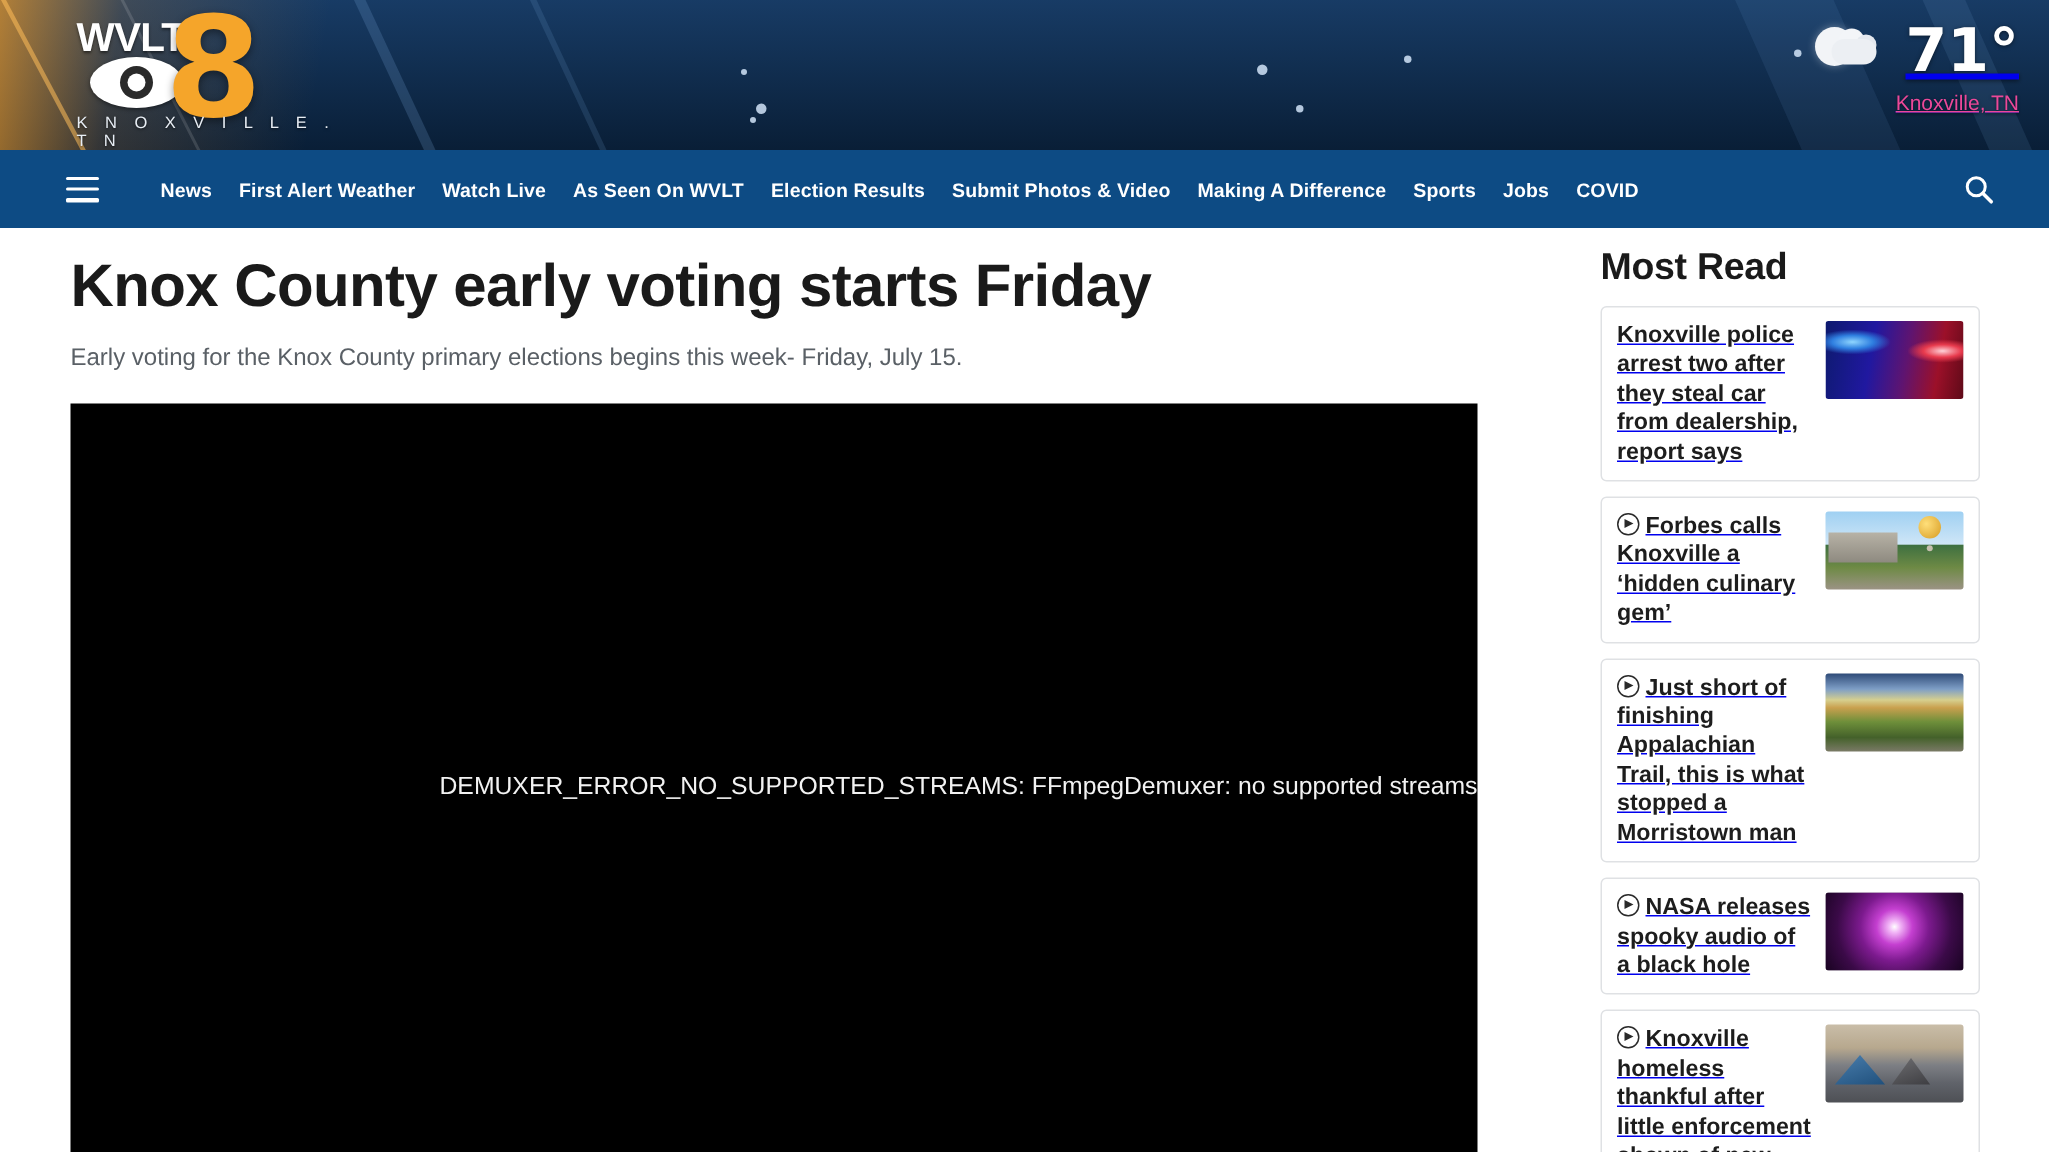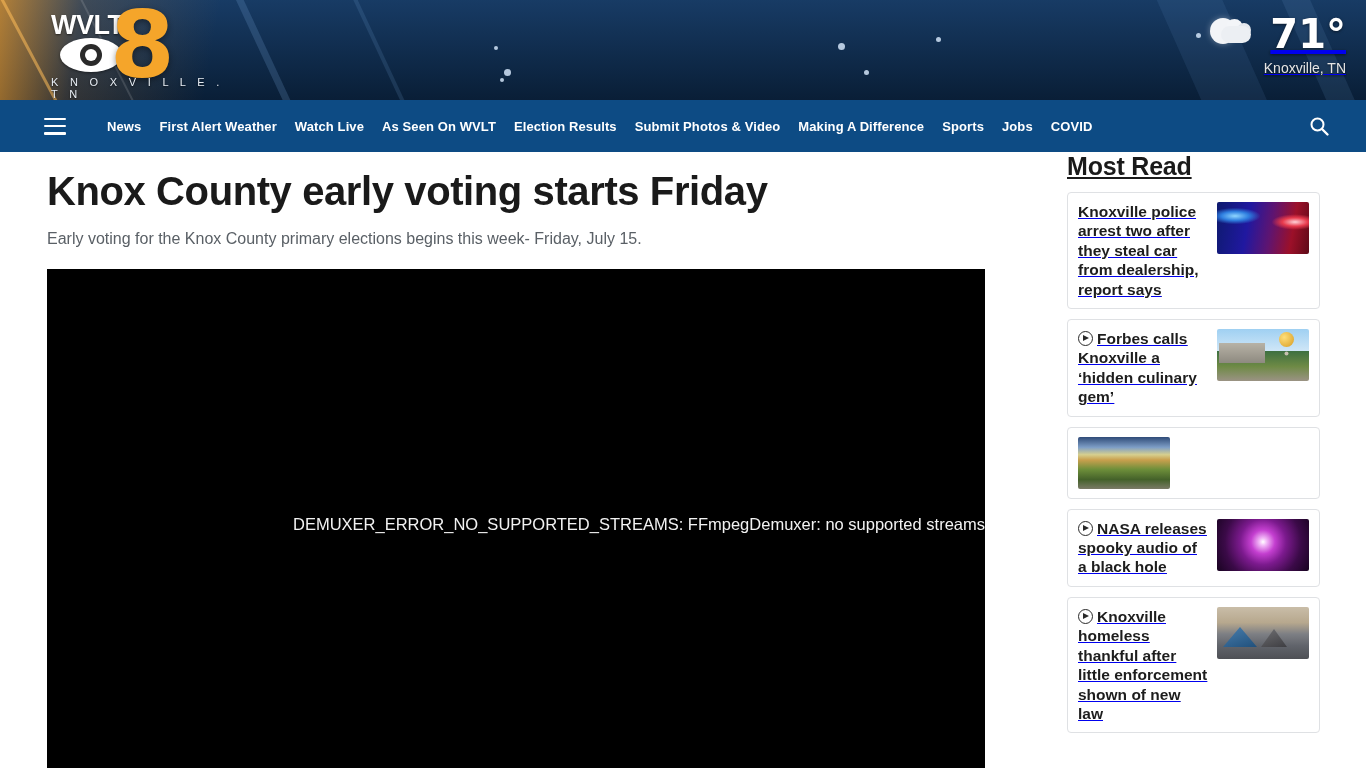--- a/index.html
+++ b/index.html
@@ -84,21 +84,21 @@
   }
   .wx-cloud{ position:absolute; }
   .wx-cloud.c1{ left:13px; top:12px; width:30px; height:17px; border-radius:9px; background:#eceff3; }
   .wx-cloud.c2{ left:18px; top:5px;  width:17px; height:17px; border-radius:50%; background:#f3f5f8; }
   .wx-cloud.c3{ left:29px; top:9px;  width:14px; height:14px; border-radius:50%; background:#e4e8ee; }
   .wx-temp{
     font-family:"DejaVu Sans", sans-serif;
     font-size:40px; font-weight:bold; color:#ffffff; line-height:40px;
     text-shadow:0 1px 3px rgba(0,0,0,.5);
   }
-  .wx-loc{ font-size:14px; color:#e5e5e5; margin-top:6px; text-shadow:0 1px 2px rgba(0,0,0,.5); }
+  .wx-loc{ font-size:14px; color:#ec4899; margin-top:6px; text-shadow:0 1px 2px rgba(0,0,0,.5);text-decoration:underline; }
 
   
   .nav{
     width:1366px; height:52px; background:#0d4b84;
     display:flex; align-items:center; position:relative;
   }
   .hamburger{
     margin-left:44px; width:22px; height:17px; display:flex; flex-direction:column;
     justify-content:space-between; cursor:pointer;
   }
@@ -128,21 +128,21 @@
   .player{
     margin-top:19px; width:938px; height:527px; background:#000;
     position:relative; overflow:hidden;
   }
   .player-error{
     position:absolute; left:0; right:0; top:246px;
     text-align:right; color:#f2f2f2; font-size:16.5px; font-family:"Liberation Sans", sans-serif;
   }
 
   
-  .sidebar{ width:358px; padding:0 46px 0 12px;text-decoration:underline; }
+  .sidebar{ width:358px; padding:12px 46px 0 12px; }
   .mr-title{ font-size:25px; font-weight:bold; color:#1a1a1a; margin-bottom:11px; letter-spacing:-0.2px; }
   .mr-card{
     border:1px solid #dfe1e4; border-radius:4px; background:#fff;
     padding:9px 10px; margin-bottom:10px; display:flex; gap:9px; align-items:flex-start;
   }
   .mr-text{
     flex:1; font-size:15.5px; line-height:19.4px; font-weight:bold; color:#1d1d1d;
   }
   .play-ic{
     display:inline-block; vertical-align:-2px; width:15px; height:15px; margin-right:4px;
@@ -290,20 +290,23 @@
     </a>
 
     <a class="mr-card" href="#">
       <div class="mr-text">
         <span class="play-ic"></span><span>Forbes calls Knoxville a ‘hidden culinary gem’</span>
       </div>
       <div class="mr-thumb th-sunsphere"></div>
     </a>
 
     <a class="mr-card" href="#">
+      <div class="mr-text">
+        <span class="play-ic"></span><span>Just short of finishing Appalachian Trail, this is what stopped a Morristown man</span>
+      </div>
       <div class="mr-thumb th-trail"></div>
     </a>
 
     <a class="mr-card" href="#">
       <div class="mr-text">
         <span class="play-ic"></span><span>NASA releases spooky audio of a black hole</span>
       </div>
       <div class="mr-thumb th-blackhole"></div>
     </a>
 

